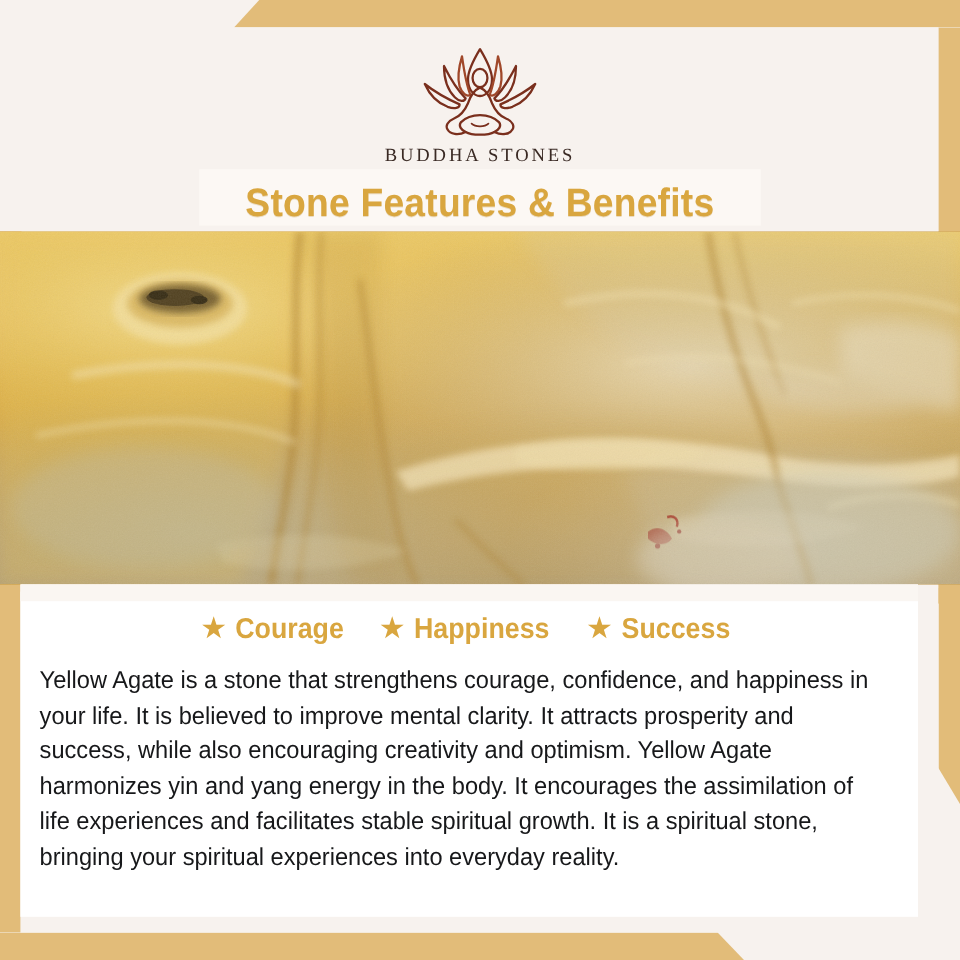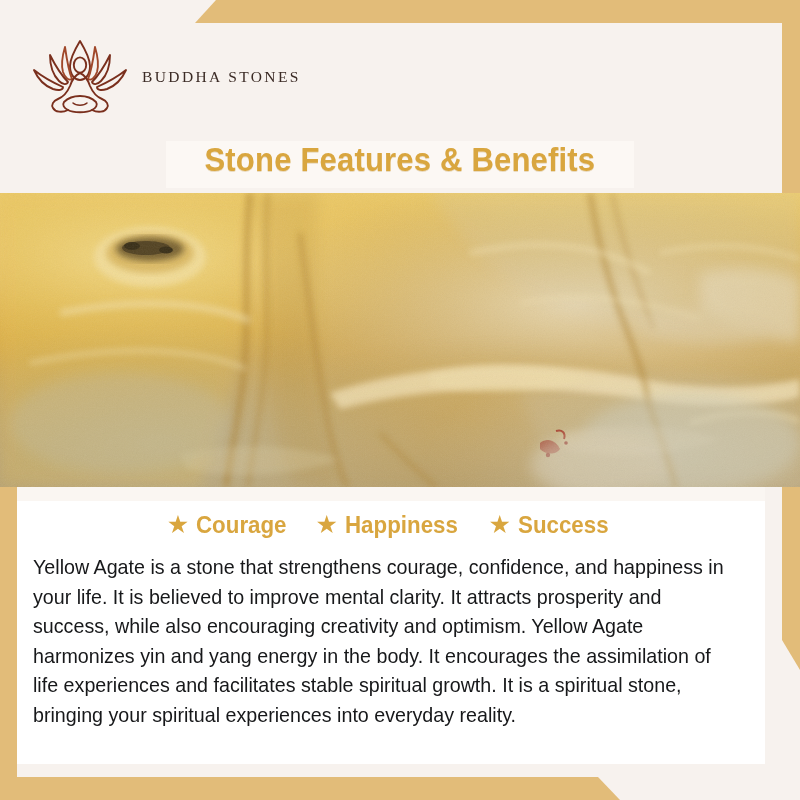--- a/index.html
+++ b/index.html
@@ -30,33 +30,33 @@
   .gold-bottom{
     position:absolute;left:0;bottom:0;width:620px;height:23px;background:#e2bc79;
     clip-path:polygon(0 0, 598px 0, 620px 23px, 0 23px);
   }
   .gold-left-top{
     position:absolute;left:0;top:193px;width:18px;height:300px;background:#e2bc79;
   }
 
   
   .header{position:absolute;left:18px;top:23px;width:764px;height:170px;background:#f7f2ee;}
-  .logo-wrap{position:absolute;left:0;right:0;top:10px;display:flex;flex-direction:row;align-items:center;}
+  .logo-wrap{position:absolute;left:0;right:0;top:10px;display:flex;flex-direction:column;align-items:center;}
   .logo-mark{width:124px;height:86px;display:block;}
   .brand{
     font-family:"Liberation Serif", serif;
     font-size:15.5px;letter-spacing:2.4px;color:#3a2a24;
     margin-top:2px;font-weight:400;
   }
 
   
   .title-panel{
     position:absolute;left:166px;top:141px;width:468px;height:47px;
     background:#fcf8f4;
-    display:flex;align-items:flex-start;justify-content:center;
+    display:flex;align-items:flex-end;justify-content:center;
   }
   .title-text{
     font-family:"Liberation Sans Narrow","Liberation Sans",sans-serif;
     font-weight:bold;font-size:33px;color:#d9a63f;
     letter-spacing:.2px;
     transform:scaleX(.94);transform-origin:center;
     white-space:nowrap;
     text-shadow:0 1px 0 rgba(180,130,40,.25);
   }
 

